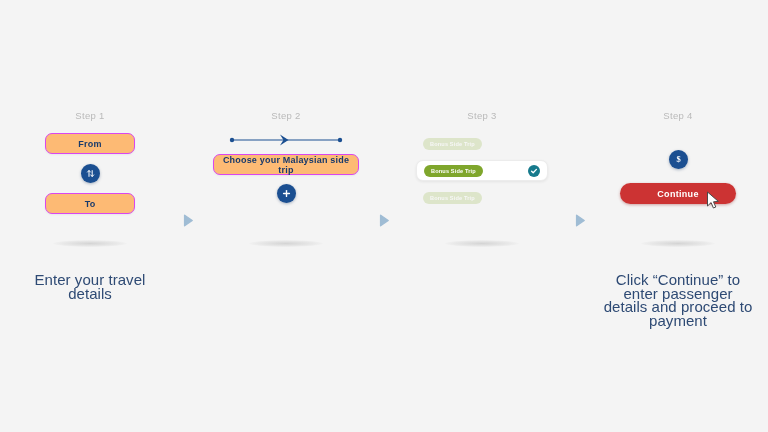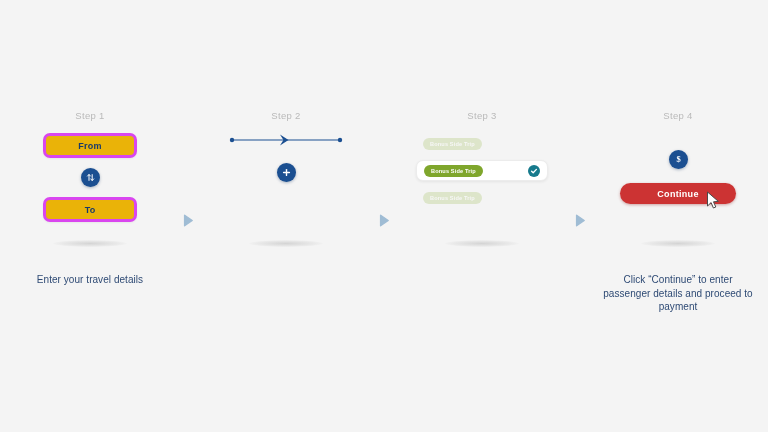--- a/index.html
+++ b/index.html
@@ -71,22 +71,22 @@
     left: 50%;
     transform: translateX(-50%);
     width: 74px;
     height: 7px;
     border-radius: 50%;
     background: radial-gradient(ellipse at center, rgba(160,160,160,.38) 0%, rgba(160,160,160,.12) 55%, rgba(160,160,160,0) 75%);
   }
 
   
   .pill {
-    background: #eab308;
-    border: 3px solid #d946ef;
+    background: #fdba74;
+    border: 1px solid #d946ef;
     border-radius: 7px;
     box-shadow: 0 1px 2px rgba(0,0,0,.05);
     color: #183a6b;
     font-weight: bold;
     font-size: 9px;
     letter-spacing: .2px;
     display: flex;
     align-items: center;
     justify-content: center;
     text-align: center;
@@ -192,21 +192,21 @@
     width: 15px;
     height: 19px;
   }
 
   
   .caption {
     margin-top: 22px;
     width: 152px;
     text-align: center;
     color: #2e4a74;
-    font-size: 10px;
+    font-size: 15px;
     line-height: 13.5px;
     letter-spacing: .05px;
   }
 
   
   .sep {
     flex: 0 0 20px;
     width: 20px;
     height: 210px;
     display: flex;
@@ -258,20 +258,21 @@
       <div class="step-label">Step 2</div>
 
       <div class="stage">
         <svg class="flight-line" viewBox="0 0 116 14">
           <line x1="4" y1="7" x2="112" y2="7" stroke="#1b4f91" stroke-width="1"></line>
           <circle cx="4" cy="7" r="2.2" fill="#1b4f91"></circle>
           <circle cx="112" cy="7" r="2.2" fill="#1b4f91"></circle>
           <path d="M52 1.6 L60.5 7 L52 12.4 L55.4 7 Z" fill="#1b4f91"></path>
         </svg>
 
+        <div class="pill pill-s2">Choose your Malaysian side trip</div>
         <div class="gap-s2"></div>
         <div class="circle-btn">
           <svg width="11" height="11" viewBox="0 0 11 11">
             <g stroke="#ffffff" stroke-width="1.4" stroke-linecap="round">
               <line x1="5.5" y1="2.6" x2="5.5" y2="8.4"></line>
               <line x1="2.6" y1="5.5" x2="8.4" y2="5.5"></line>
             </g>
           </svg>
         </div>
         <div class="gap-s2"></div>

